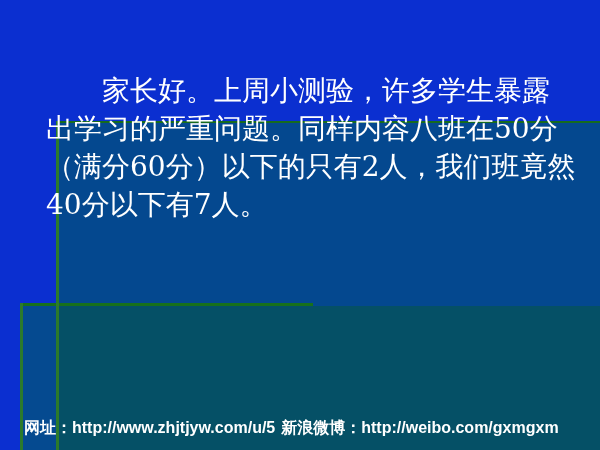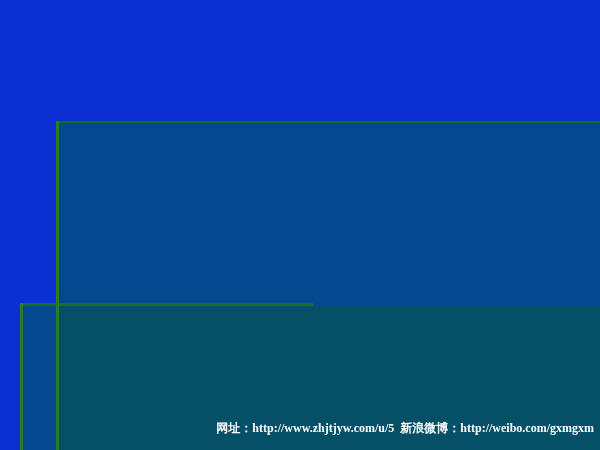--- a/index.html
+++ b/index.html
@@ -101,41 +101,41 @@
     text-indent: 2em;
   }
 
   
   .footer {
     position: absolute;
     left: 24px;
     top: 418px;
     width: 570px;
     color: #ffffff;
-    font-family: Liberation Serif, serif;
-    font-size: 12px;
+    font-family: Liberation Sans, sans-serif;
+    font-size: 16px;
     font-weight: bold;
     line-height: 20px;
     white-space: nowrap;
-    text-align: right;
   }
   .footer .seg { display: inline; }
   .footer .gap { display: inline-block; width: 6px; }
 </style>
 </head>
 <body>
 
 <div id="slide">
 
   <div class="panel-main"></div>
   <div class="panel-main-top-rule"></div>
   <div class="band-teal"></div>
   <div class="column-inner"></div>
   <div class="divider-green"></div>
   <div class="panel-main-left-rule"></div>
   <div class="column-inner-left-rule"></div>
 
+  <p class="body-text">家长好。上周小测验，许多学生暴露出学习的严重问题。同样内容八班在50分（满分60分）以下的只有2人，我们班竟然40分以下有7人。</p>
 
   <div class="footer">
     <span class="seg">网址：</span><span class="seg">http://www.zhjtjyw.com/u/5</span><span class="gap"></span><span class="seg">新浪微博：</span><span class="seg">http://weibo.com/gxmgxm</span>
   </div>
 
 </div>
 
 </body></html>

